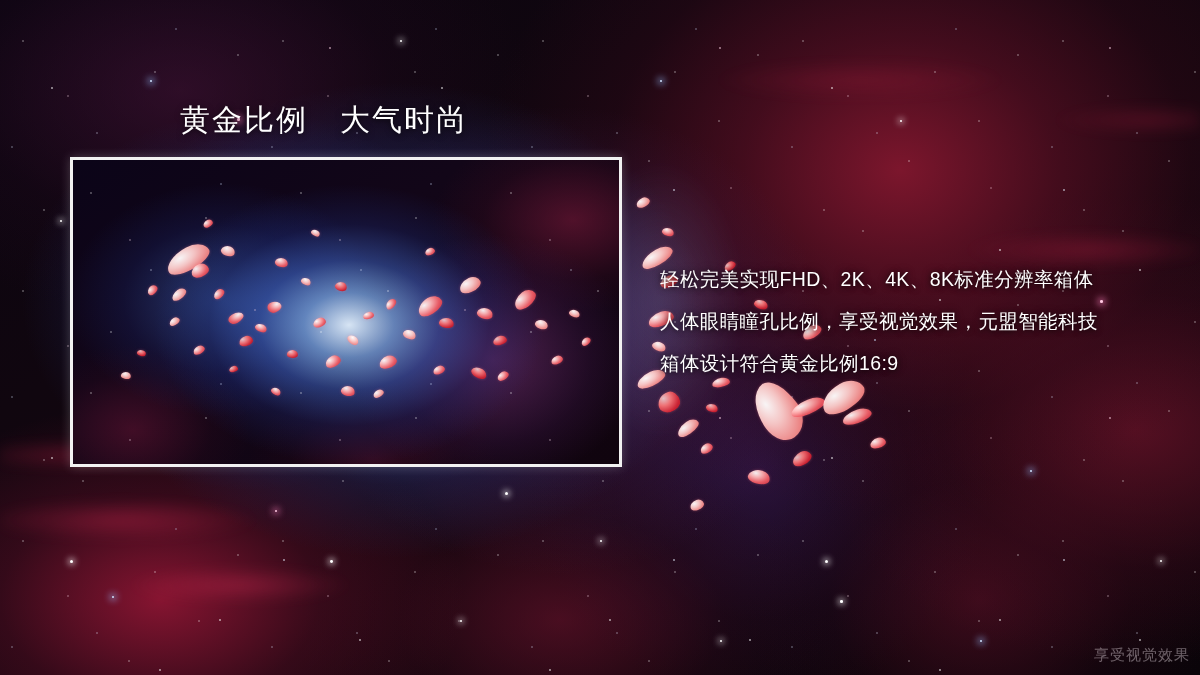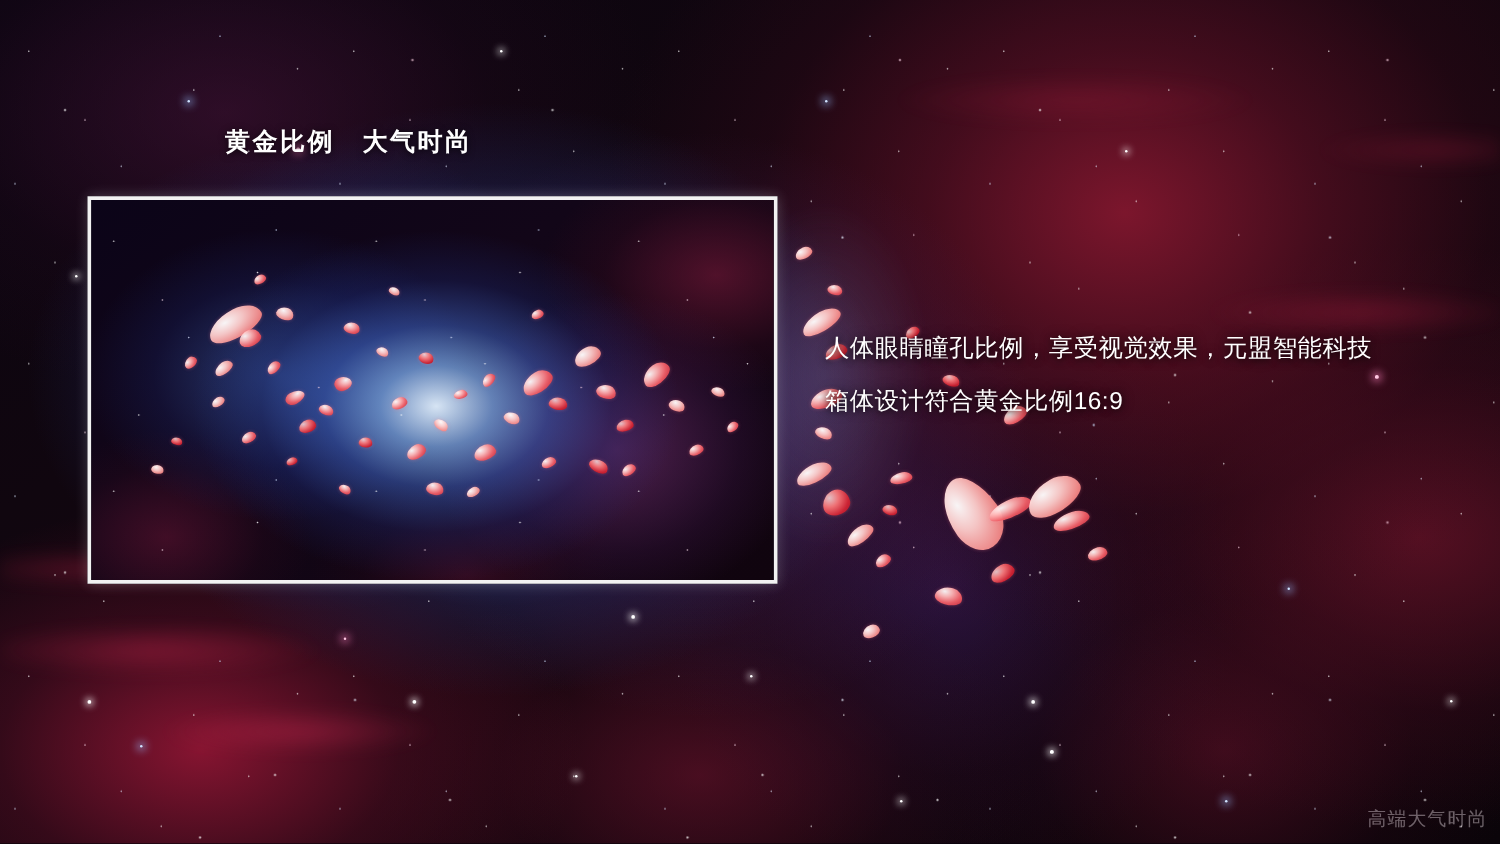--- a/index.html
+++ b/index.html
@@ -178,22 +178,22 @@
   .petal.deep {
     background:
       radial-gradient(ellipse at 30% 26%, rgba(255,220,220,.85) 0%,
         rgba(248,118,120,.95) 34%, rgba(208,36,52,.97) 70%, rgba(160,18,36,.98) 100%);
   }
 
   
   #slide-title {
     position:absolute;
     left:180px; top:100px;
-    font-size:20px;
-    font-weight:700;
+    font-size:30px;
+    font-weight:400;
     color:#ffffff;
     letter-spacing:2px;
     text-shadow:0 1px 6px rgba(0,0,0,.75);
     white-space:pre;
   }
 
   #body-copy {
     position:absolute;
     left:660px; top:258px;
     width:490px;
@@ -323,19 +323,20 @@
       <div class="petal pale" style="left: 690px; top: 500px; width: 14px; height: 10px; transform: rotate(-20deg);"></div>
       <div class="petal" style="left: 802px; top: 326px; width: 20px; height: 12px; transform: rotate(-28deg);"></div>
       <div class="petal deep" style="left: 754px; top: 300px; width: 14px; height: 9px; transform: rotate(22deg);"></div>
       <div class="petal" style="left: 870px; top: 438px; width: 16px; height: 10px; transform: rotate(-15deg);"></div>
       <div class="petal pale" style="left: 636px; top: 198px; width: 14px; height: 9px; transform: rotate(-24deg);"></div>
       <div class="petal" style="left: 662px; top: 228px; width: 12px; height: 8px; transform: rotate(18deg);"></div>
       <div class="petal deep" style="left: 724px; top: 262px; width: 12px; height: 8px; transform: rotate(-30deg);"></div>
     </div>
 
   <div id="body-copy">
+    <div class="copy-line">轻松完美实现FHD、2K、4K、8K标准分辨率箱体</div>
     <div class="copy-line">人体眼睛瞳孔比例，享受视觉效果，元盟智能科技</div>
     <div class="copy-line">箱体设计符合黄金比例16:9</div>
   </div>
 
-  <div id="watermark">高端大气时尚</div>
+  <div id="watermark">享受视觉效果</div>
 
 </div>
 
 </body></html>

